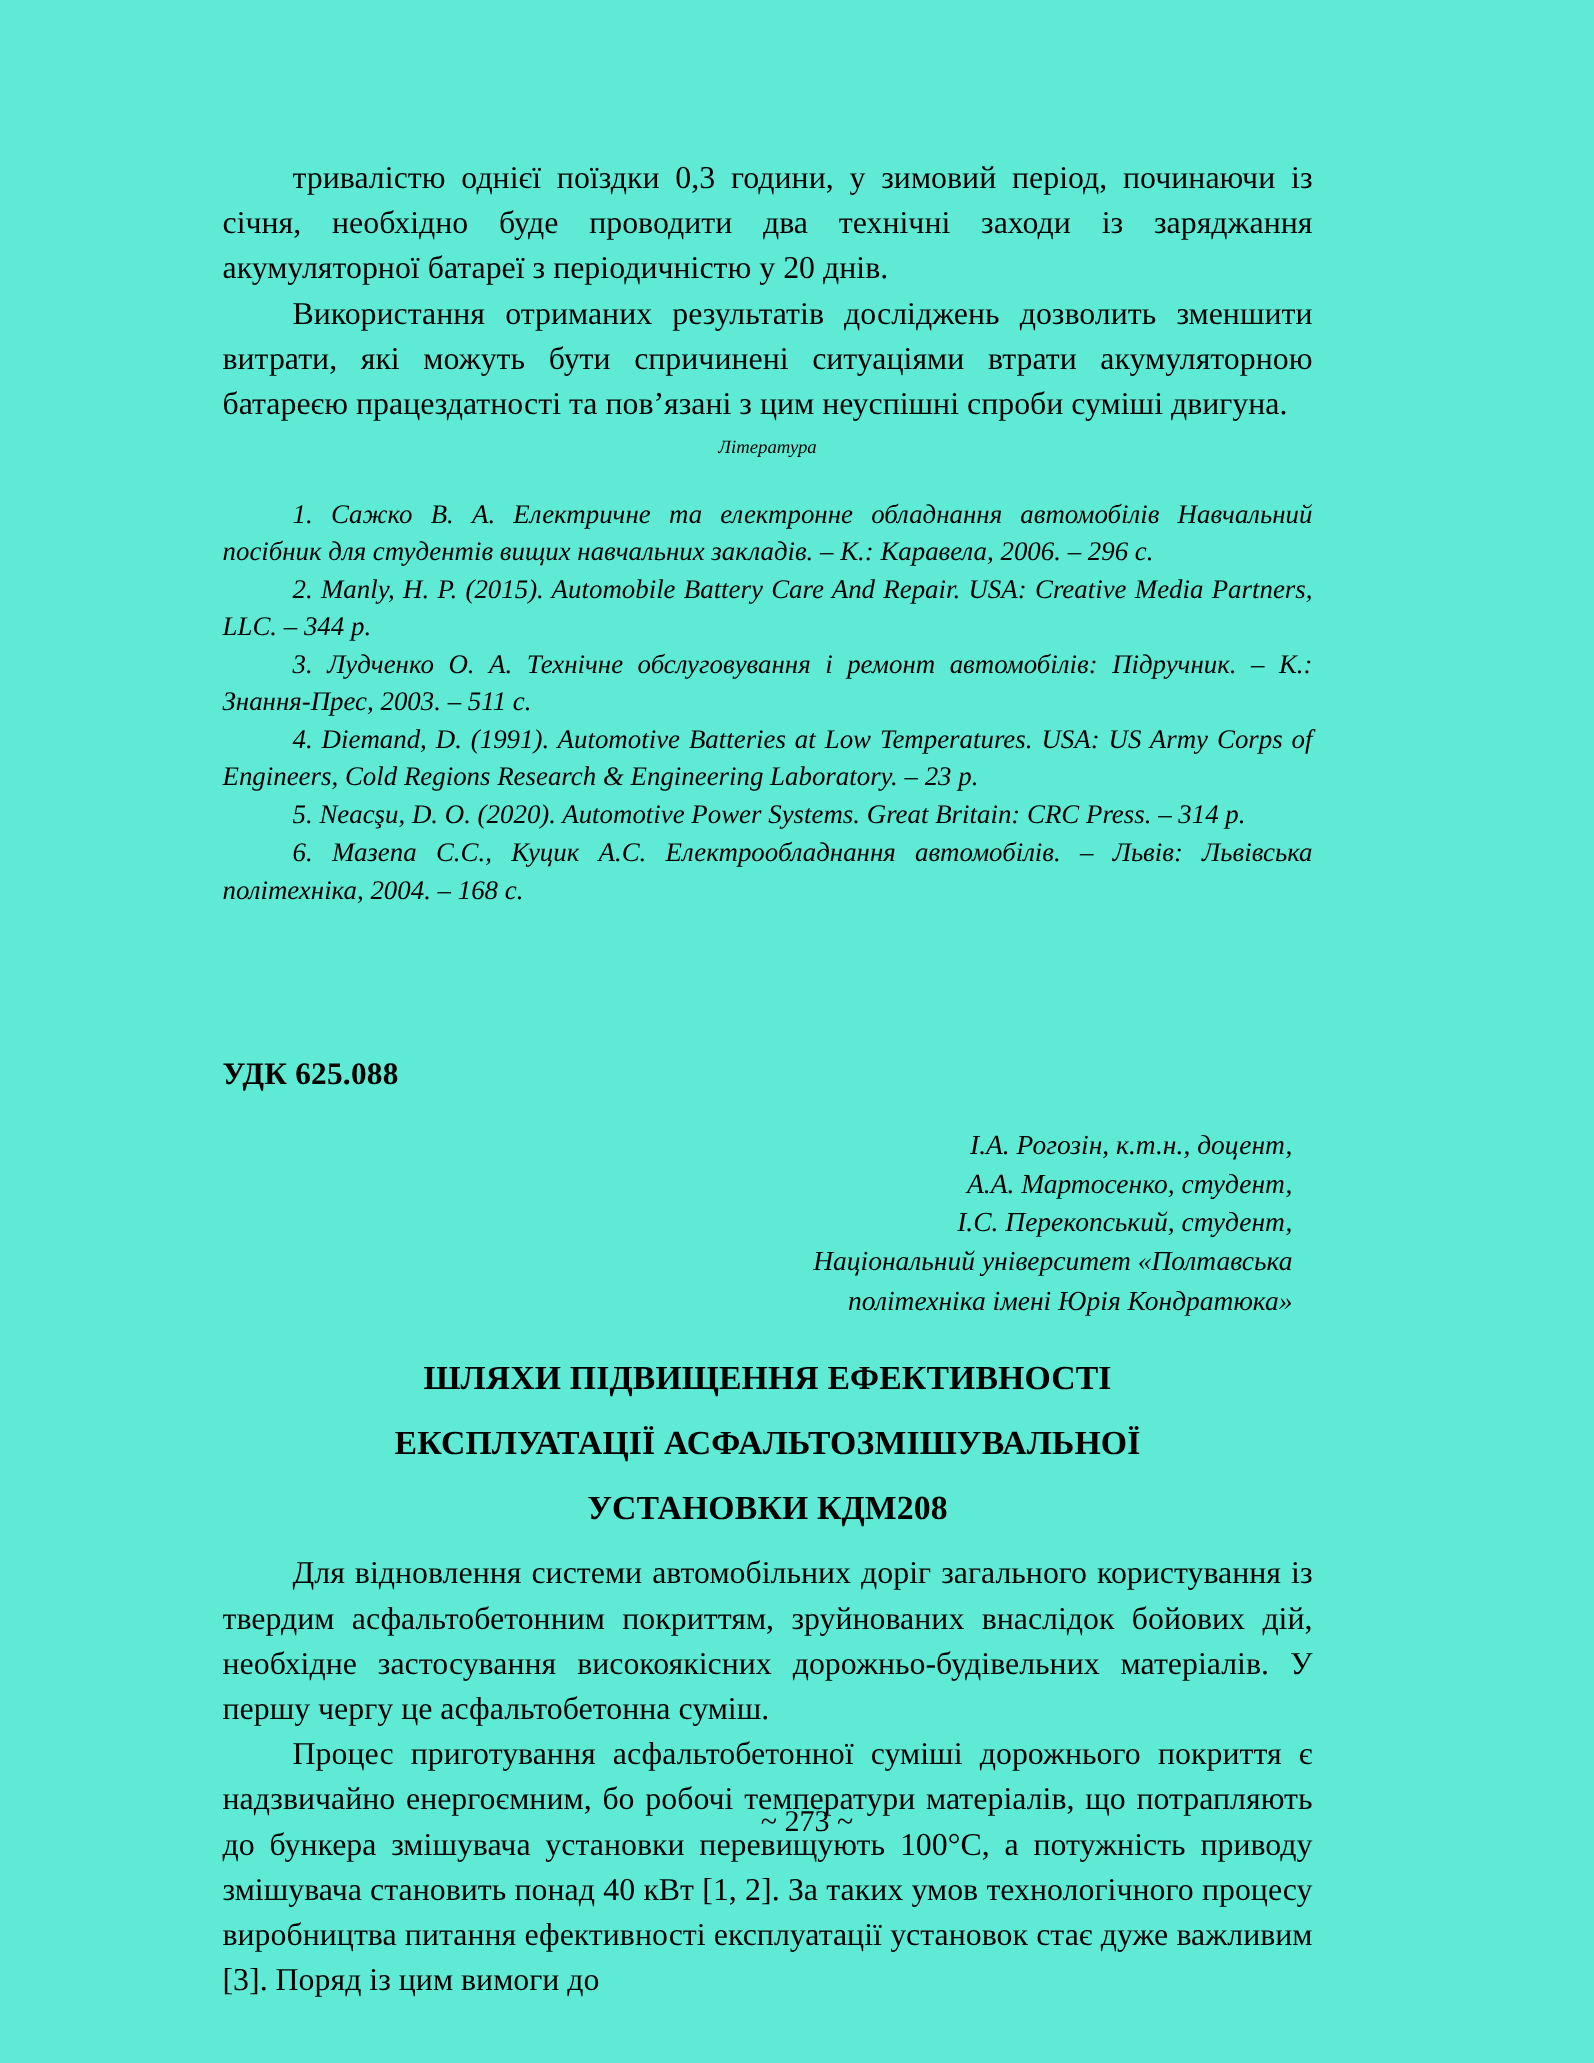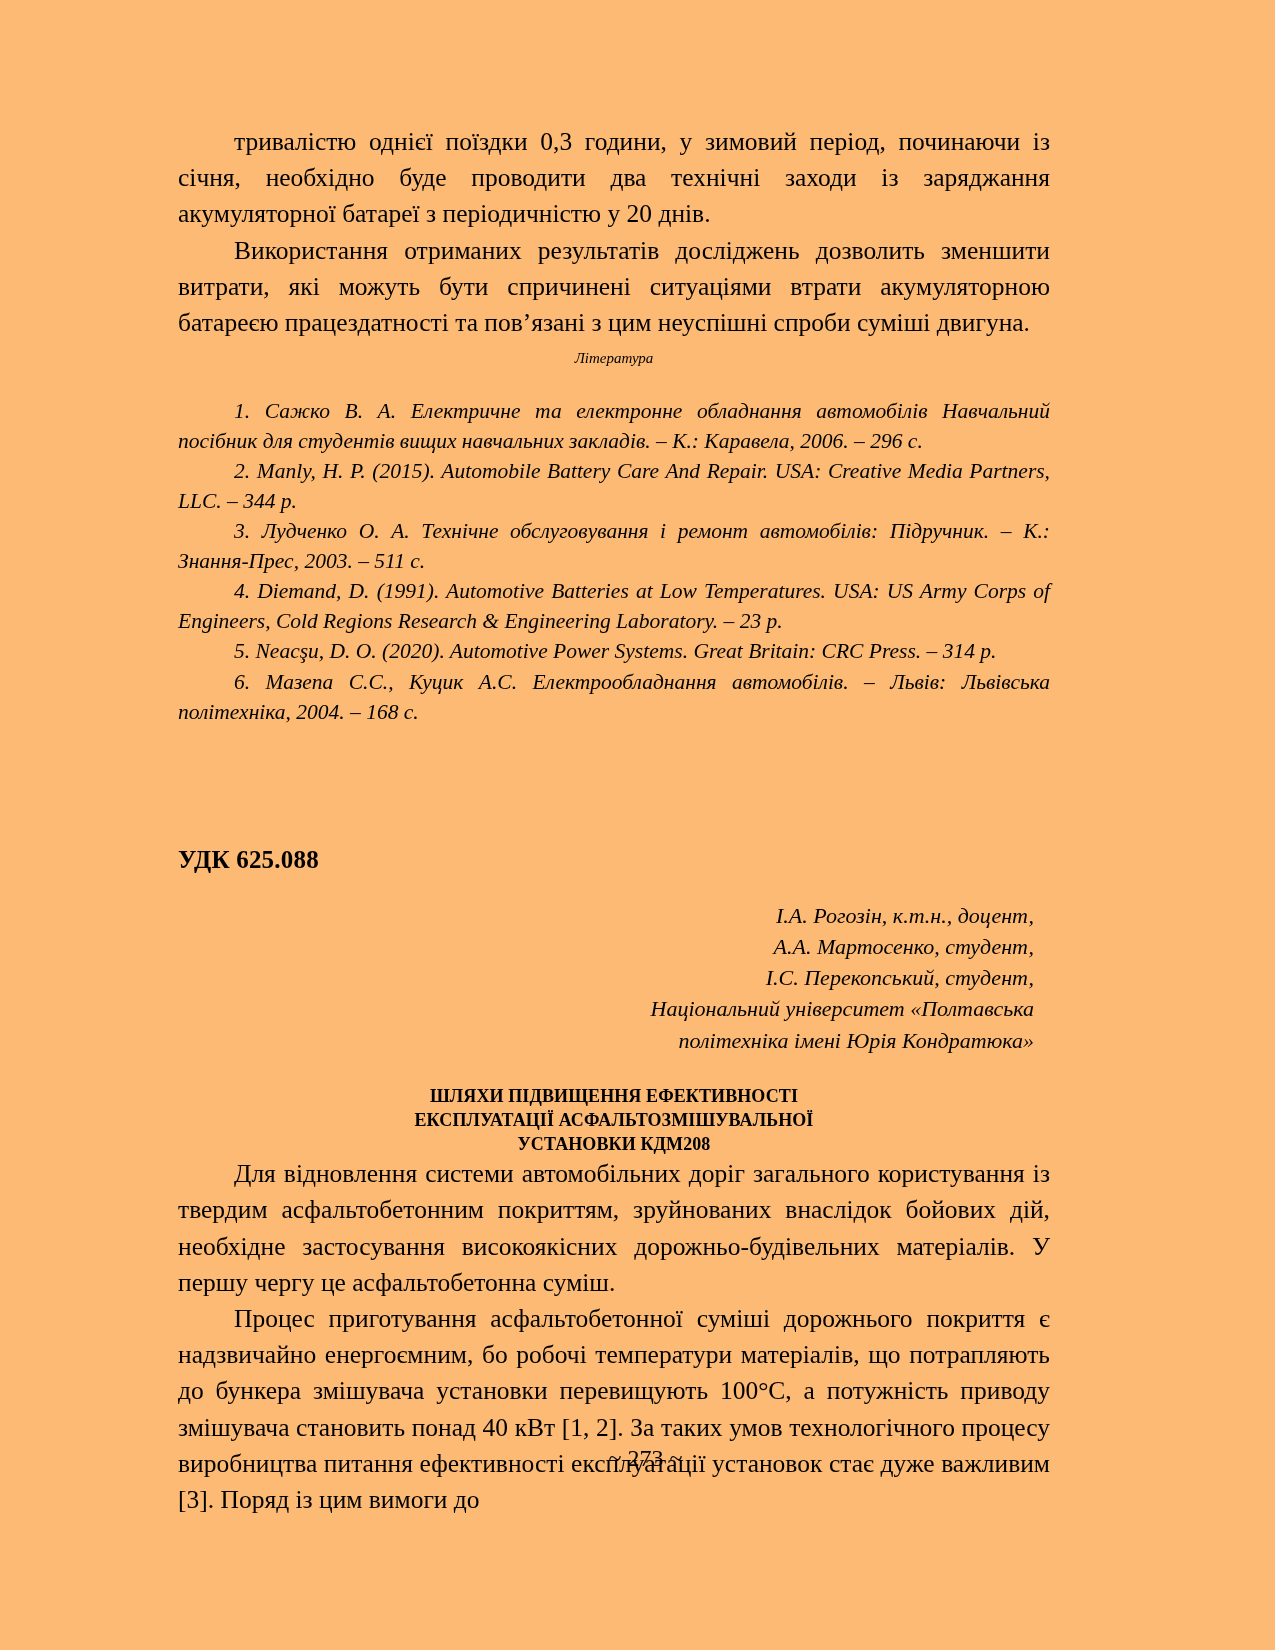--- a/index.html
+++ b/index.html
@@ -10,21 +10,21 @@
   }
   body {
     font-family: "Liberation Serif", "DejaVu Serif", serif;
     color: #000000;
   }
   .page {
     position: relative;
     width: 1275px;
     height: 1650px;
     margin: 0 auto;
-    background: #fdba74;
+    background: #5eead4;
     box-sizing: border-box;
     overflow: hidden;
   }
   .content {
     position: absolute;
     left: 178px;
     top: 124px;
     width: 872px;
   }
 
@@ -80,22 +80,22 @@
     font-style: italic;
     line-height: 1.42;
   }
 
   
   .article-title {
     margin: 28px 0 0 0;
     text-align: center;
   }
   .article-title p {
-    margin: 0;
-    font-size: 18px;
+    margin: 16px;
+    font-size: 27px;
     font-weight: bold;
     line-height: 1.34;
     letter-spacing: 0.1px;
   }
 
   .after-title {
     margin-top: 22px;
   }
   .par-gap { margin-top: 0; }
 

